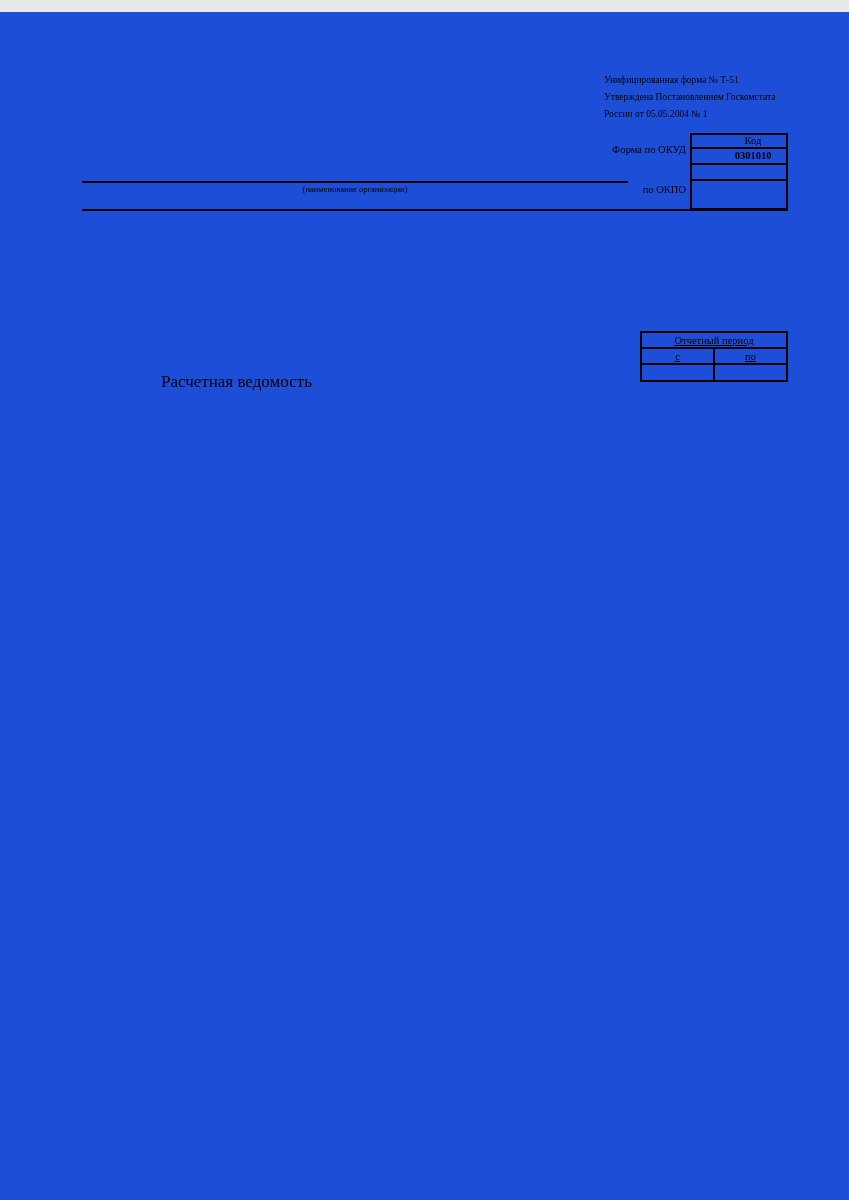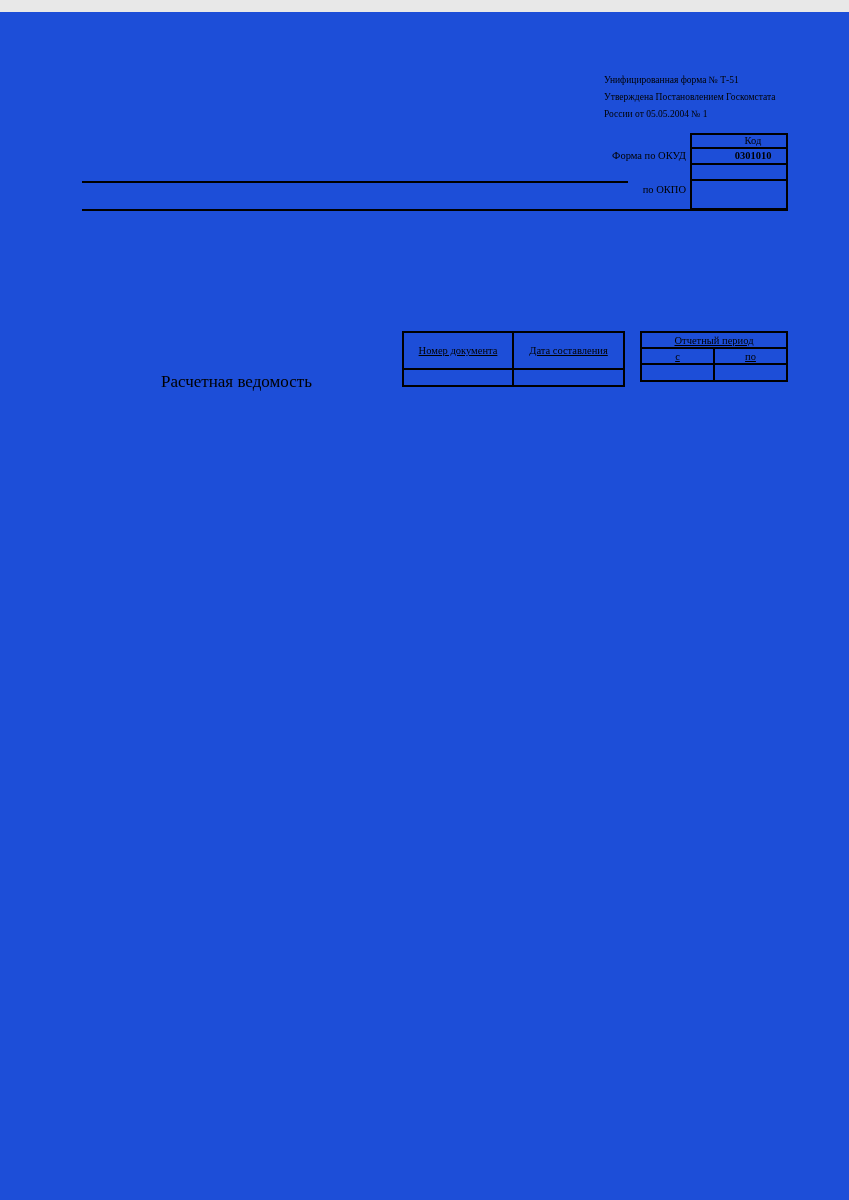--- a/index.html
+++ b/index.html
@@ -44,21 +44,21 @@
   .cb-r3 { height: 16px; line-height: 14px; }
   .cb-r4 { flex: 1; border-bottom: none; }
 
   .okud-label, .okpo-label {
     position: absolute;
     right: 163px;
     font-size: 10.5px;
     line-height: 14px;
     white-space: nowrap;
   }
-  .okud-label { top: 137px; }
+  .okud-label { top: 131px; }
   .okpo-label { top: 171px; }
 
   
   .rule {
     position: absolute;
     height: 0;
     border-top: 2px solid #000;
   }
   .rule-org  { left: 82px; top: 169px; width: 546px; }
   .rule-unit { left: 82px; top: 197px; width: 706px; }
@@ -125,35 +125,24 @@
     <div class="cb-row cb-r1">Код</div>
     <div class="cb-row cb-r2">0301010</div>
     <div class="cb-row cb-r3"></div>
     <div class="cb-row cb-r4"></div>
   </div>
 
   <div class="okud-label">Форма по ОКУД</div>
   <div class="okpo-label">по ОКПО</div>
 
   <div class="rule rule-org"></div>
+  <div class="rule-caption cap-org">(наименование организации)</div>
 
   <div class="rule rule-unit"></div>
 
-  <table class="doc-table">
-    <tbody>
-        <tr class="hdr">
-      <td style="width:110px">Номер документа</td>
-      <td style="width:111px">Дата составления</td>
-    </tr>
-    <tr class="val">
-      <td></td>
-      <td></td>
-    </tr>
-  </tbody>
-    </table>
 
   <table class="period-table">
     <tbody>
         <tr class="ttl">
       <td colspan="2">Отчетный период</td>
     </tr>
     <tr class="hdr">
       <td style="width:73px">с</td>
       <td style="width:75px">по</td>
     </tr>

